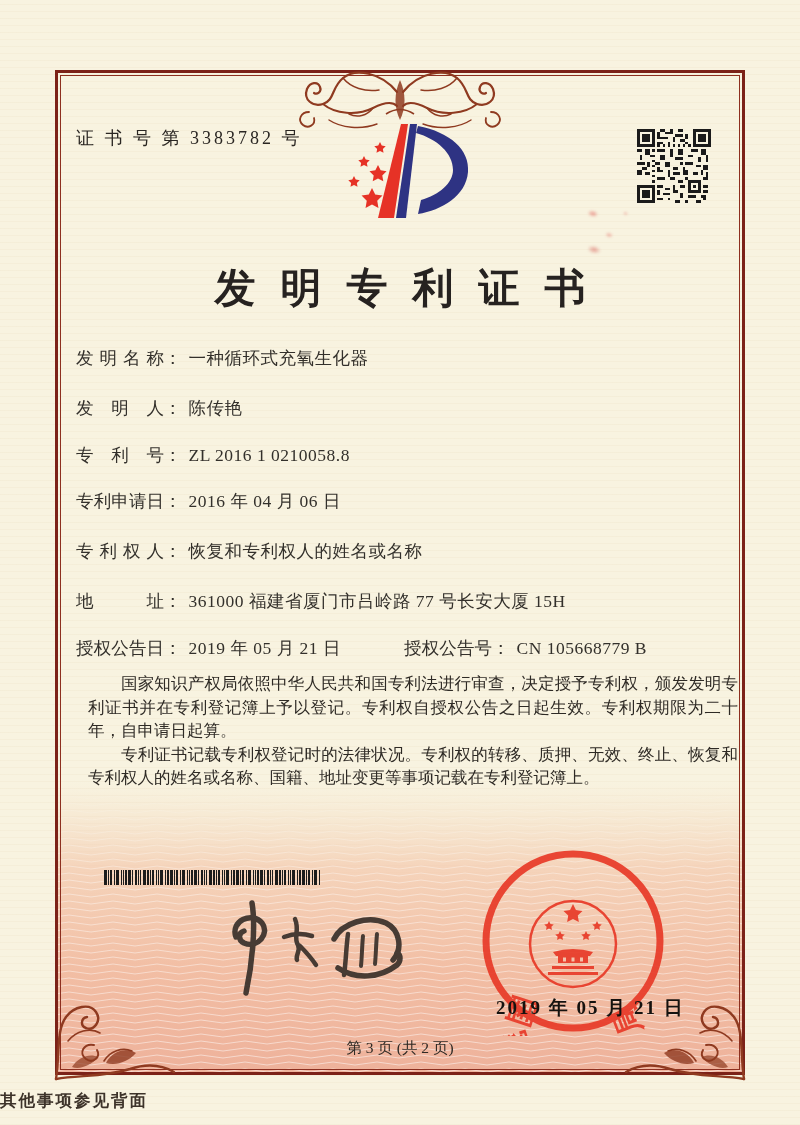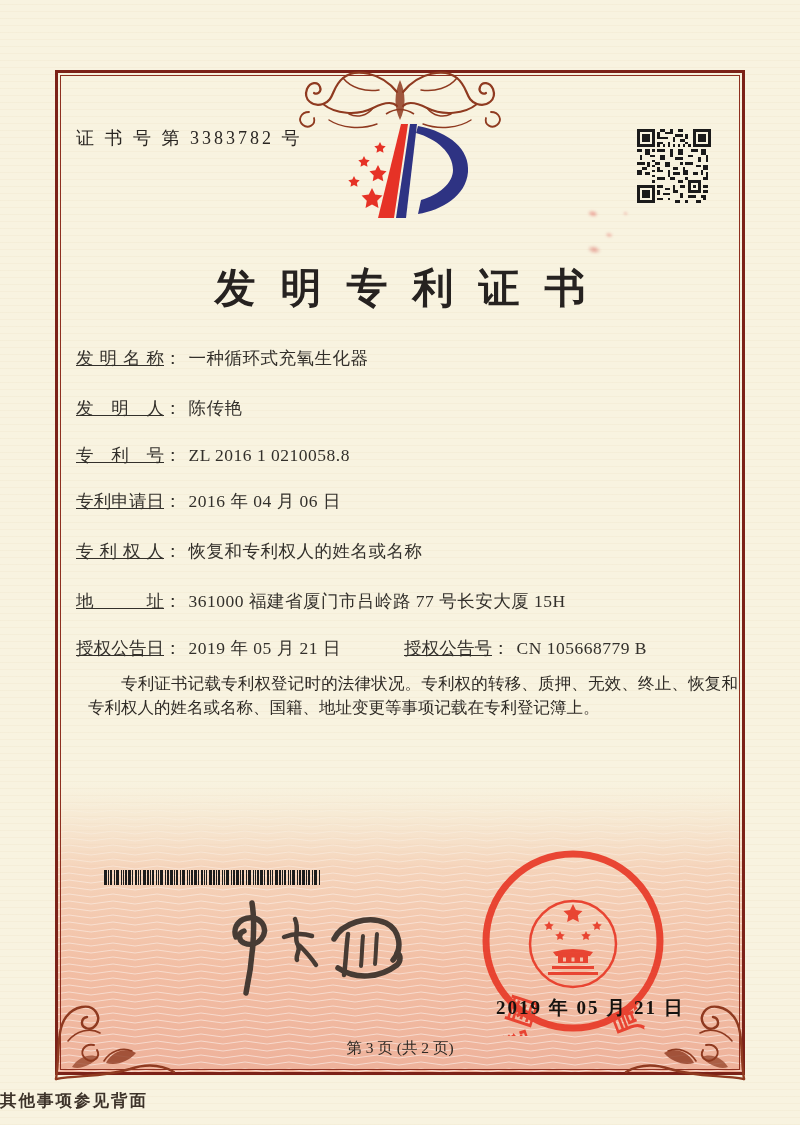--- a/index.html
+++ b/index.html
@@ -44,21 +44,21 @@
       radial-gradient(4px 3px at 75% 20%, rgba(215,40,40,.30), transparent 70%);
     filter:blur(1px);transform:rotate(12deg);
   }
   .title{
     position:absolute;left:0;right:0;top:246px;text-align:center;
     font-size:41px;font-weight:bold;letter-spacing:25px;text-indent:25px;
     color:#262220;
   }
   .fields{position:absolute;left:76px;top:0;width:660px;font-size:17.5px;color:#33302b;}
   .frow{position:absolute;left:0;white-space:nowrap;}
-  .flabel{display:inline-block;width:88px;text-align:justify;text-align-last:justify;vertical-align:top;text-decoration:underline;}
+  .flabel{display:inline-block;width:88px;text-align:justify;text-align-last:justify;vertical-align:top;}
   .fcolon{display:inline-block;margin-right:7px;}
   .fvalue{letter-spacing:0.5px;}
   .fpair2{position:absolute;left:328px;top:0;}
   .body-text{
     position:absolute;left:88px;top:672px;width:650px;
     font-size:16.5px;line-height:23.6px;text-align:justify;color:#2e2a25;
   }
   .body-text p{margin:0;text-indent:2em;}
   .barcode{position:absolute;left:104px;top:870px;}
   .director{
@@ -300,20 +300,21 @@
         <span>
           <span class="flabel">授权公告日</span><span class="fcolon">：</span><span class="fvalue">2019 年 05 月 21 日</span>
         </span>
         <span class="fpair2">
           <span class="flabel">授权公告号</span><span class="fcolon">：</span><span class="fvalue">CN 105668779 B</span>
         </span>
       </div>
     </div>
 
     <div class="body-text">
+      <p>国家知识产权局依照中华人民共和国专利法进行审查，决定授予专利权，颁发发明专利证书并在专利登记簿上予以登记。专利权自授权公告之日起生效。专利权期限为二十年，自申请日起算。</p>
       <p>专利证书记载专利权登记时的法律状况。专利权的转移、质押、无效、终止、恢复和专利权人的姓名或名称、国籍、地址变更等事项记载在专利登记簿上。</p>
     </div>
 
     <svg class="barcode" width="216" height="15" viewBox="0 0 216 15" aria-hidden="true">
       <line x1="0" y1="7.5" x2="216" y2="7.5" stroke="#1c1c1c" stroke-width="15" stroke-dasharray="3 1 1 1 2 2 1 1 3 2 1 1 1 1 2 1 3 1 1 2 2 1 1 1 1 2 3 1 2 1 1 1 2 2 1 1 1 1 3 2 1 1 2 1"></line>
     </svg>
 
 
     <svg class="signature" width="220" height="108" viewBox="0 0 220 108" aria-hidden="true">
       <g fill="none" stroke="#39302a" stroke-width="5.5" stroke-linecap="round" stroke-linejoin="round" opacity="0.92">

